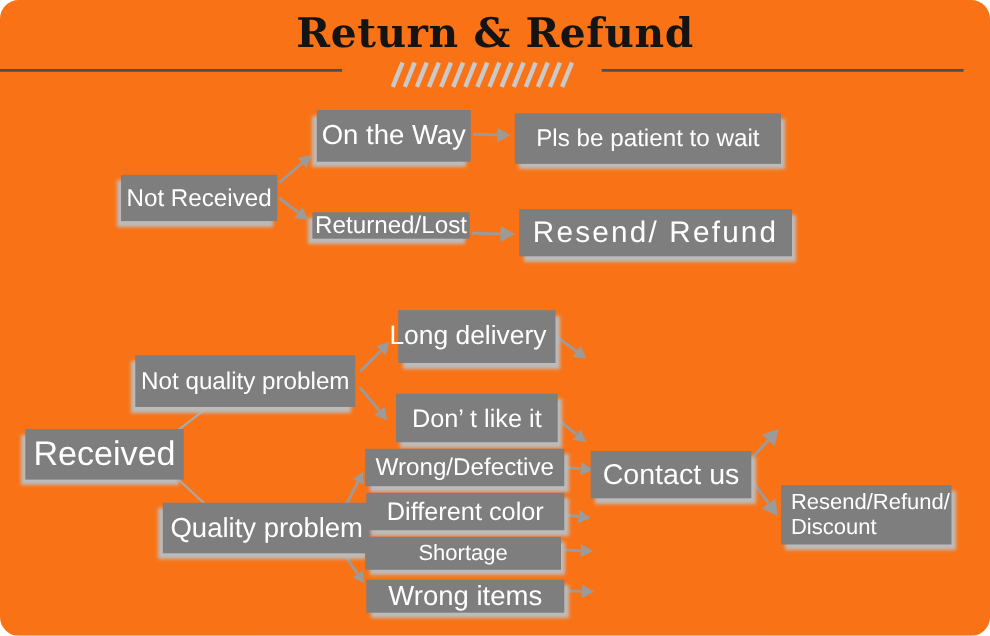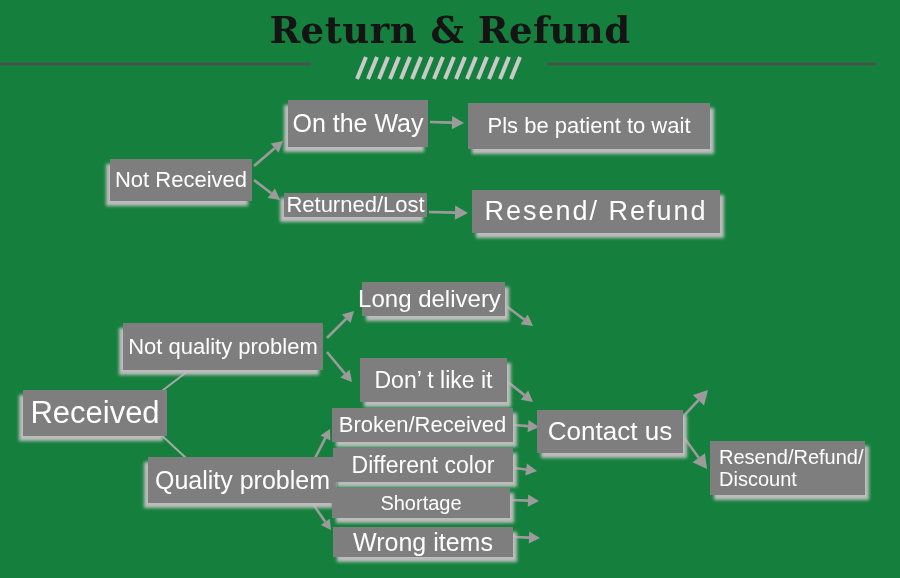--- a/index.html
+++ b/index.html
@@ -1,21 +1,22 @@
 <!DOCTYPE html>
 <html><head>
 <meta charset="utf-8">
 <style>
   html,body{margin:0;padding:0;background:#ffffff;}
   #canvas{
     position:relative;
     width:900px;height:578px;
-    background:#15803d;
+    background:#f97316;
     overflow:hidden;
     font-family:"Liberation Sans", sans-serif;
+    border-radius:17px;
   }
   #title{
     position:absolute;left:0;top:8px;width:900px;
     text-align:center;
     font-family:"DejaVu Serif","Liberation Serif",serif;
     font-weight:700;
     font-size:37px;
     color:#141414;
     letter-spacing:0.5px;
   }
@@ -30,21 +31,21 @@
   }
   .shadow-left{box-shadow:-4px 5px 3px #bcbcbc;}
   .n-not-received {left:110px;top:159px;width:142px;height:42px;font-size:22px;}
   .n-on-the-way   {left:288px;top:100px;width:140px;height:47px;font-size:25px;}
   .n-pls-wait     {left:468px;top:103px;width:242px;height:46px;font-size:22px;align-items:center;}
   .n-returned-lost{left:284px;top:193px;width:143px;height:24px;font-size:22px;}
   .n-resend-refund{left:472px;top:190px;width:248px;height:43px;font-size:27px;letter-spacing:2px;}
   .n-received     {left:23px; top:390px;width:144px;height:46px;font-size:31px;}
   .n-not-quality  {left:123px;top:323px;width:200px;height:47px;font-size:22px;}
   .n-quality      {left:122px;top:457px;width:189px;height:46px;font-size:25px;margin-left:26px;}
-  .n-long-delivery{left:362px;top:282px;width:143px;height:34px;font-size:24px;justify-content:center;overflow:visible;}
+  .n-long-delivery{left:362px;top:282px;width:143px;height:48px;font-size:24px;justify-content:flex-start;overflow:visible;}
   .n-long-delivery .lbl{margin-left:-8px;}
   .n-dont-like    {left:360px;top:358px;width:147px;height:44px;font-size:23px;}
   .n-broken       {left:332px;top:408px;width:181px;height:34px;font-size:22px;}
   .n-diff-color   {left:333px;top:448px;width:180px;height:34px;font-size:23px;}
   .n-shortage     {left:332px;top:488px;width:178px;height:30px;font-size:20px;}
   .n-wrong-items  {left:333px;top:527px;width:180px;height:30px;font-size:25px;}
   .n-contact-us   {left:537px;top:410px;width:146px;height:43px;font-size:26px;}
   .n-discount-gifts{left:710px;top:360px;width:157px;height:50px;font-size:22px;}
   .n-resend2      {left:710px;top:441px;width:155px;height:54px;font-size:20px;
                    flex-direction:column;align-items:flex-start;justify-content:center;
@@ -141,21 +142,21 @@
     <span class="lbl">Quality problem</span>
   </div>
 
   <div class="node n-long-delivery">
     <span class="lbl">Long delivery</span>
   </div>
   <div class="node n-dont-like">
     <span class="lbl">Don’ t like it</span>
   </div>
   <div class="node n-broken">
-    <span class="lbl">Broken/Received</span>
+    <span class="lbl">Wrong/Defective</span>
   </div>
   <div class="node n-diff-color">
     <span class="lbl">Different color</span>
   </div>
   <div class="node n-shortage">
     <span class="lbl">Shortage</span>
   </div>
   <div class="node n-wrong-items">
     <span class="lbl">Wrong items</span>
   </div>

